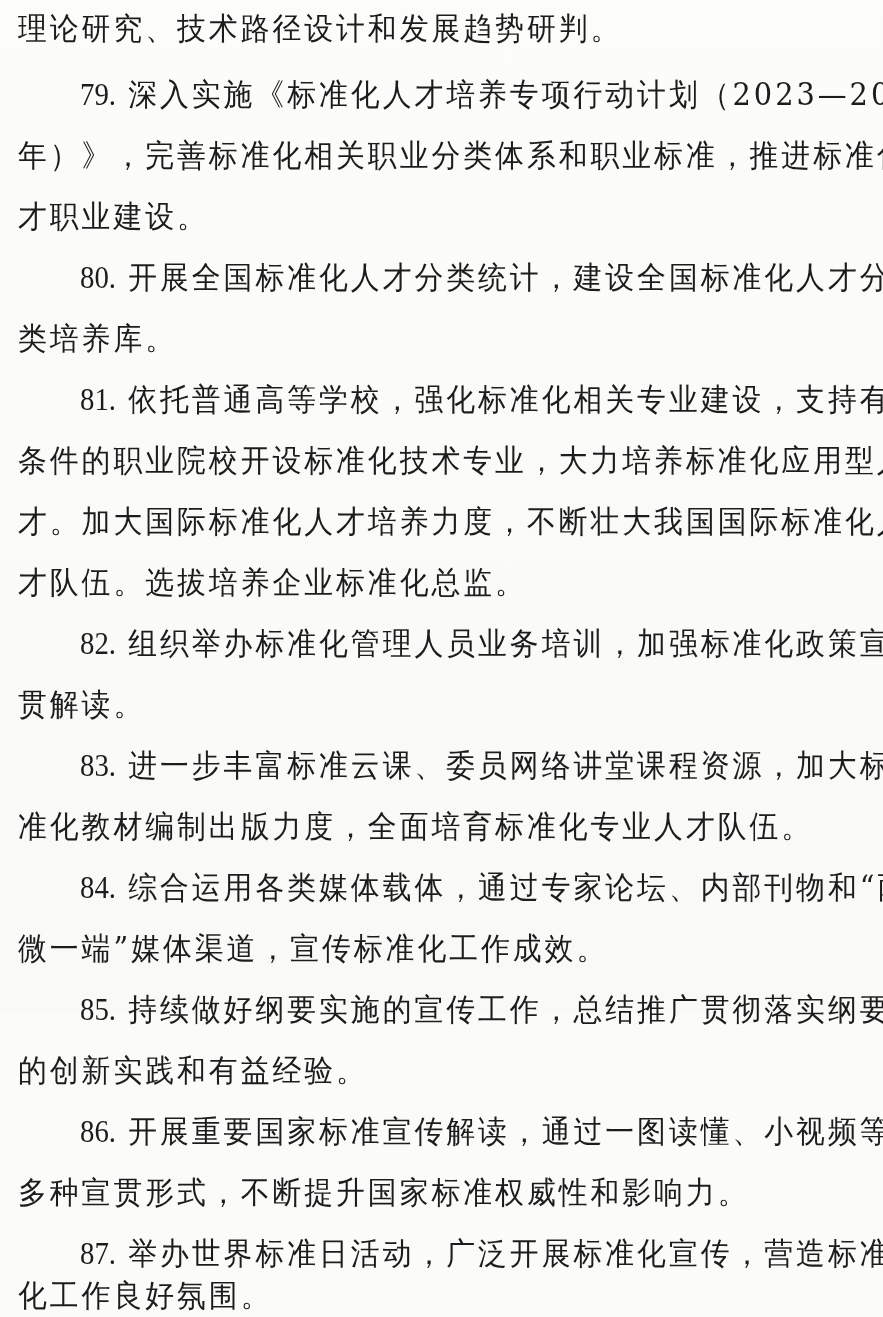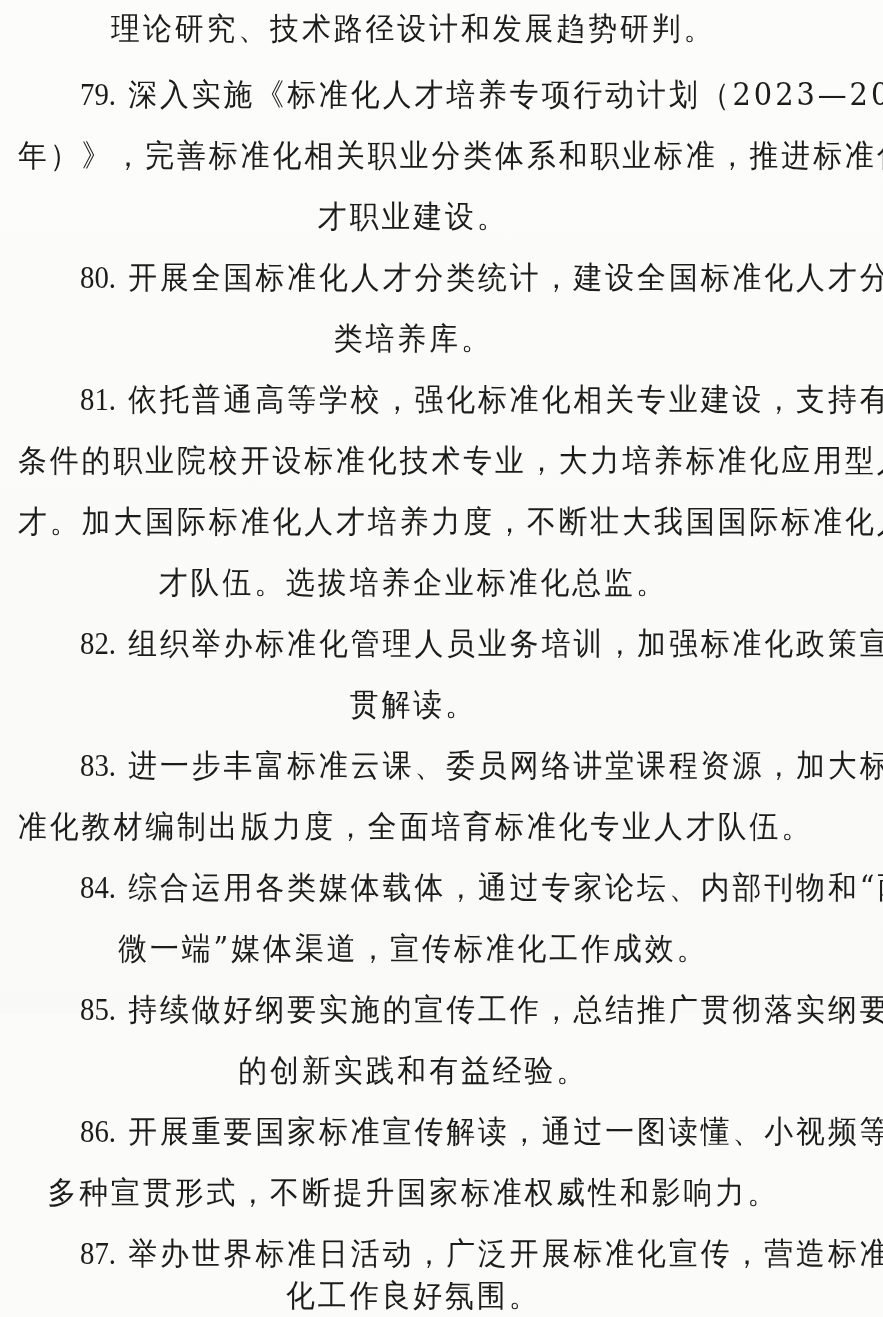--- a/index.html
+++ b/index.html
@@ -15,21 +15,20 @@
       font-family: "DejaVu Serif", "Liberation Serif", serif;
       color: #1c1c1c;
     }
     .page {
       position: absolute;
       left: 0;
       top: 0;
       width: 883px;
       height: 1014px;
       background: linear-gradient(180deg, #fcfcfa 0%, #f9f9f7 100%);
-      text-align: center;
     }
     .line {
       position: absolute;
       left: 18px;
       width: 850px;
       height: 44px;
       font-size: 31px;
       line-height: 44px;
       letter-spacing: 3.2px;
       white-space: nowrap;

